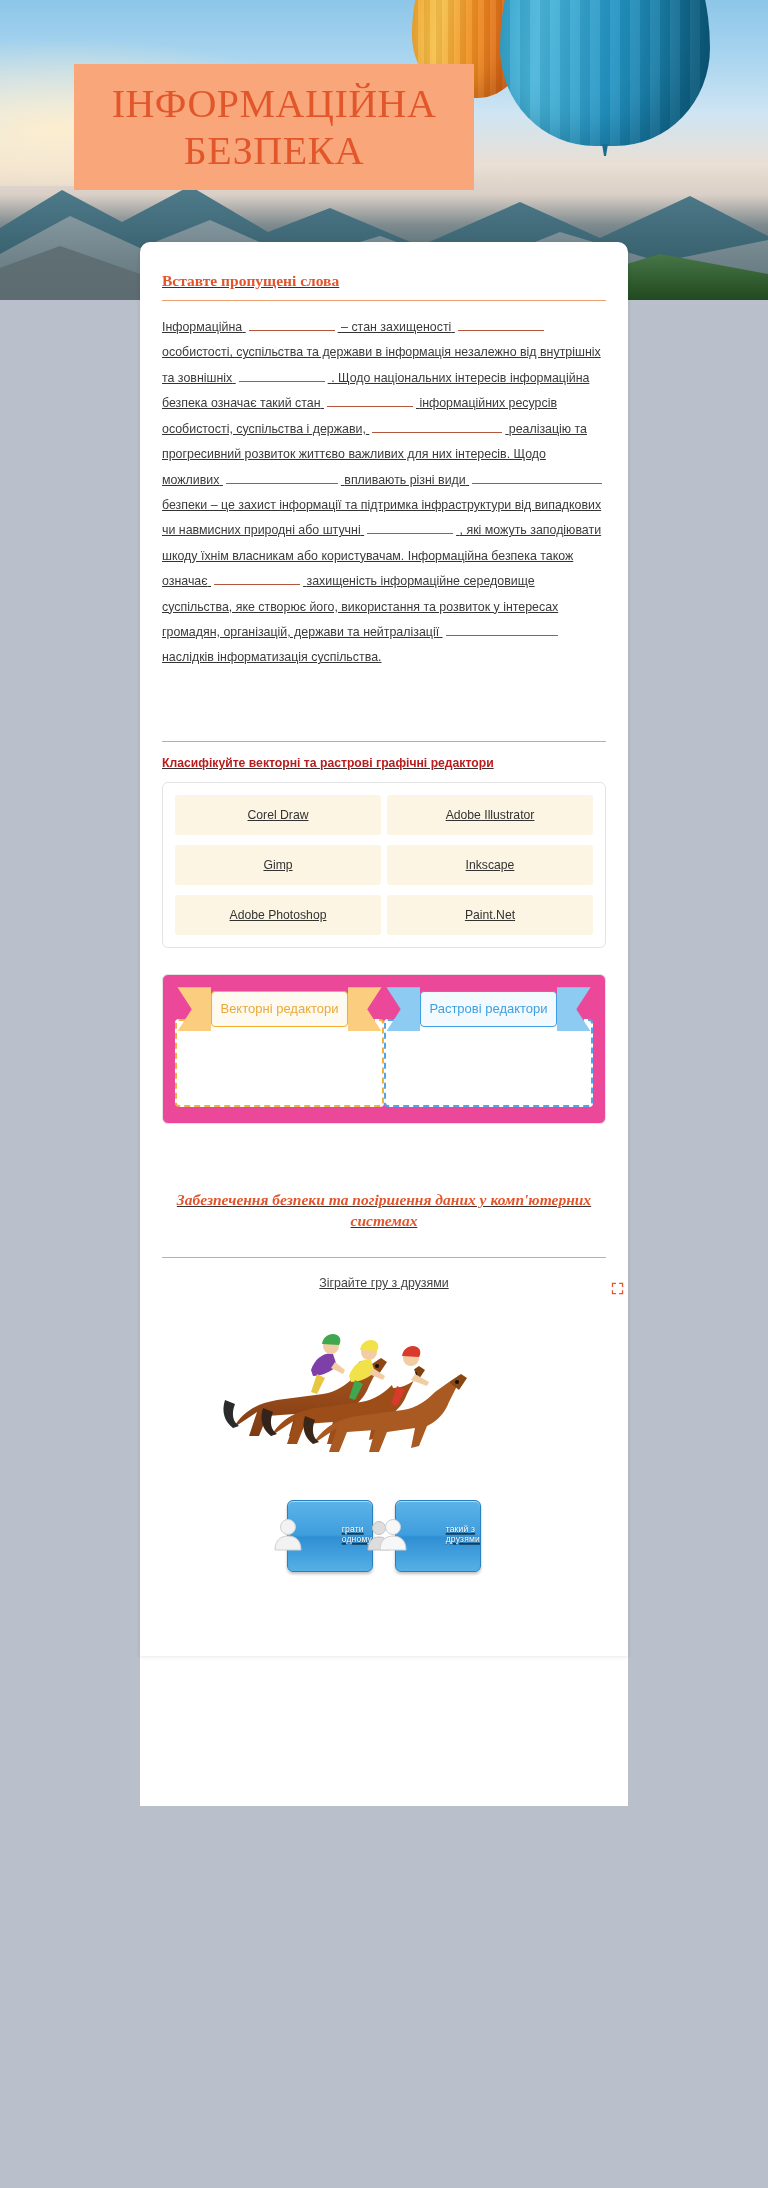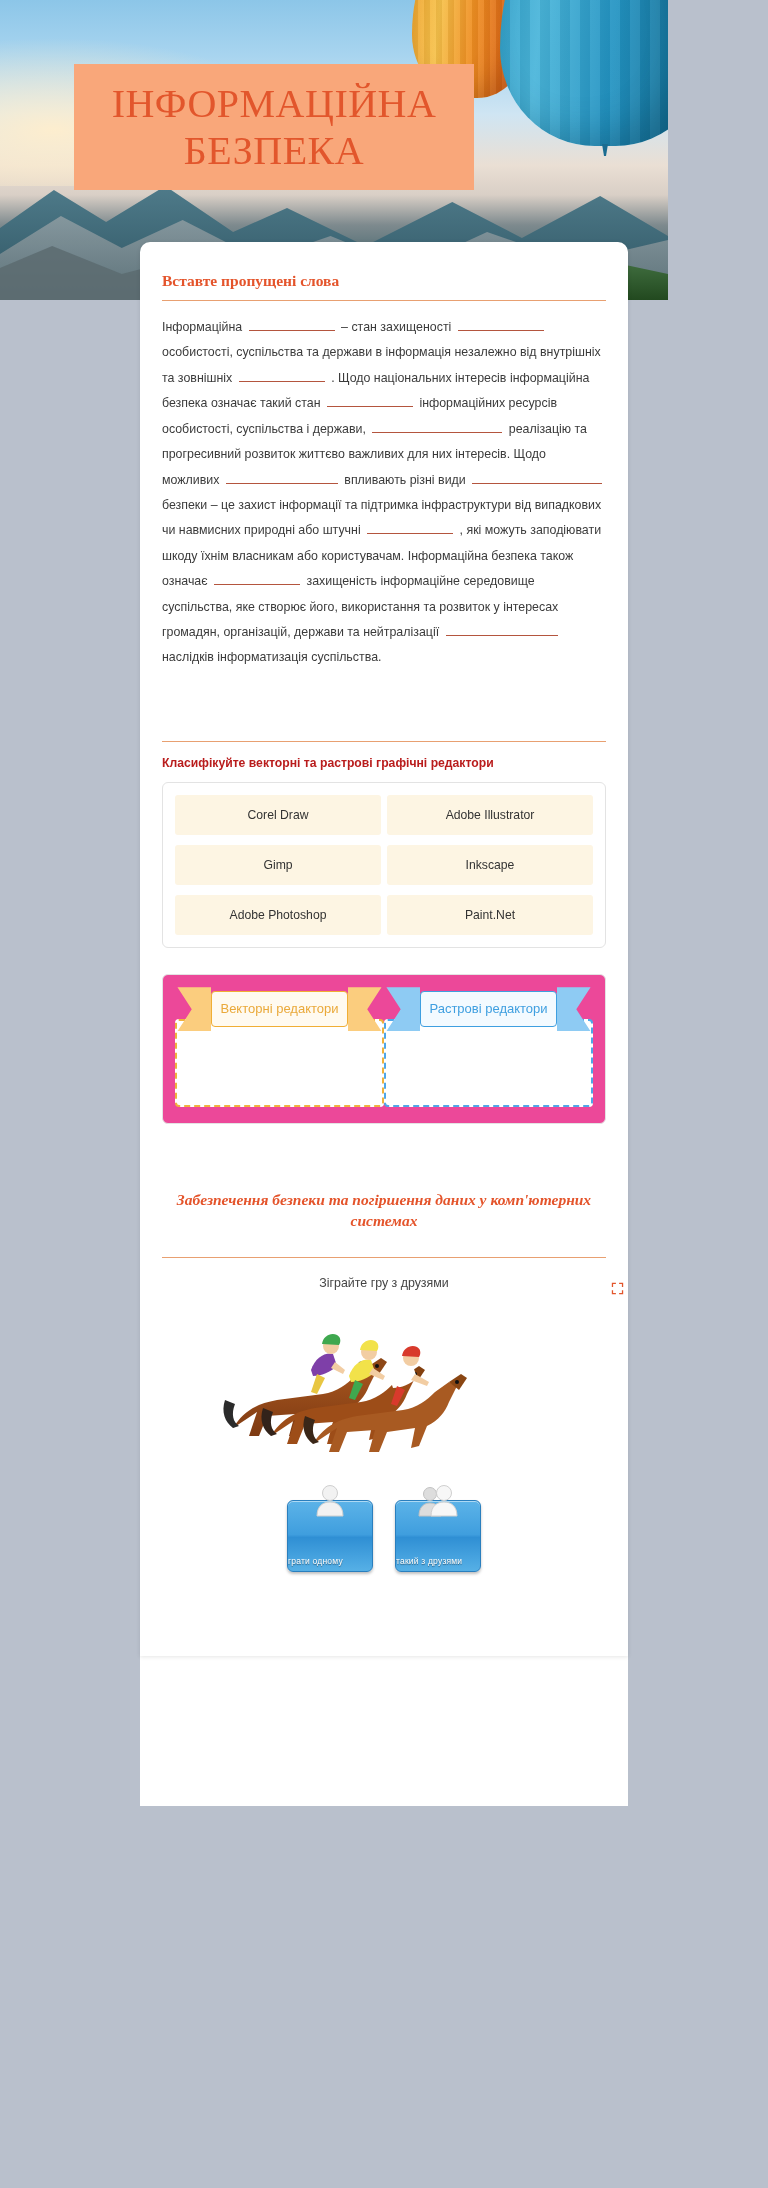--- a/index.html
+++ b/index.html
@@ -9,21 +9,21 @@
     width: 768px;
     font-family: "Liberation Sans", sans-serif;
     background: #b9c0cc;
     color: #333;
     -webkit-font-smoothing: antialiased;
   }
 
   
   .hero {
     position: relative;
-    width: 668px;
+    width: 768px;
     height: 300px;
     overflow: hidden;
     background: linear-gradient(180deg,
         #8cc6e8 0%, #a7d4ef 18%, #cfe5f3 38%, #eadfd4 55%,
         #d9cfc6 65%, #7e8a8e 75%, #4d6b72 86%, #2f5361 100%);
   }
   .sky-glow {
     position:absolute; left:0; top:0; width:100%; height:62%;
     background: radial-gradient(ellipse 60% 80% at 8% 70%, rgba(255,238,205,.95), rgba(255,238,205,0) 62%);
   }
@@ -79,20 +79,21 @@
   
   .sheet {
     position: relative;
     width: 488px;
     margin: -58px auto 0;
     background: #ffffff;
     border-radius: 10px 10px 0 0;
     padding: 28px 22px 40px;
     box-shadow: 0 1px 4px rgba(0,0,0,.10);
     z-index: 5;
+    text-decoration: underline;
   }
   .sheet-tail {
     width: 488px;
     margin: 0 auto;
     background:#fff;
     height: 150px;
   }
 
   h2.sec-title {
     margin: 2px 0 10px;
@@ -235,21 +236,21 @@
   .btn-row {
     display:flex; justify-content:center; gap: 22px;
     margin-top: 30px;
   }
   .gbtn {
     width: 86px; height: 72px;
     border-radius: 6px;
     background: linear-gradient(180deg,#5cb3e8 0%, #3f9ede 48%, #2f8fd4 52%, #56b0e6 100%);
     border: 1px solid #2a7fbe;
     box-shadow: 0 2px 3px rgba(0,0,0,.25), inset 0 1px 0 rgba(255,255,255,.5);
-    display:flex; flex-direction:column; justify-content:flex-end;
+    display:flex; flex-direction:row; align-items:center; justify-content:flex-end;
     padding-bottom: 5px;
     cursor:pointer;
     gap:39px;
   }
   .gbtn .ic { flex:1; display:flex; align-items:center; justify-content:center; }
   .gbtn .cap {
     font-size: 8.5px;
     color:#ffffff;
     text-shadow: 0 1px 1px rgba(0,0,0,.45);
     letter-spacing:.2px;

